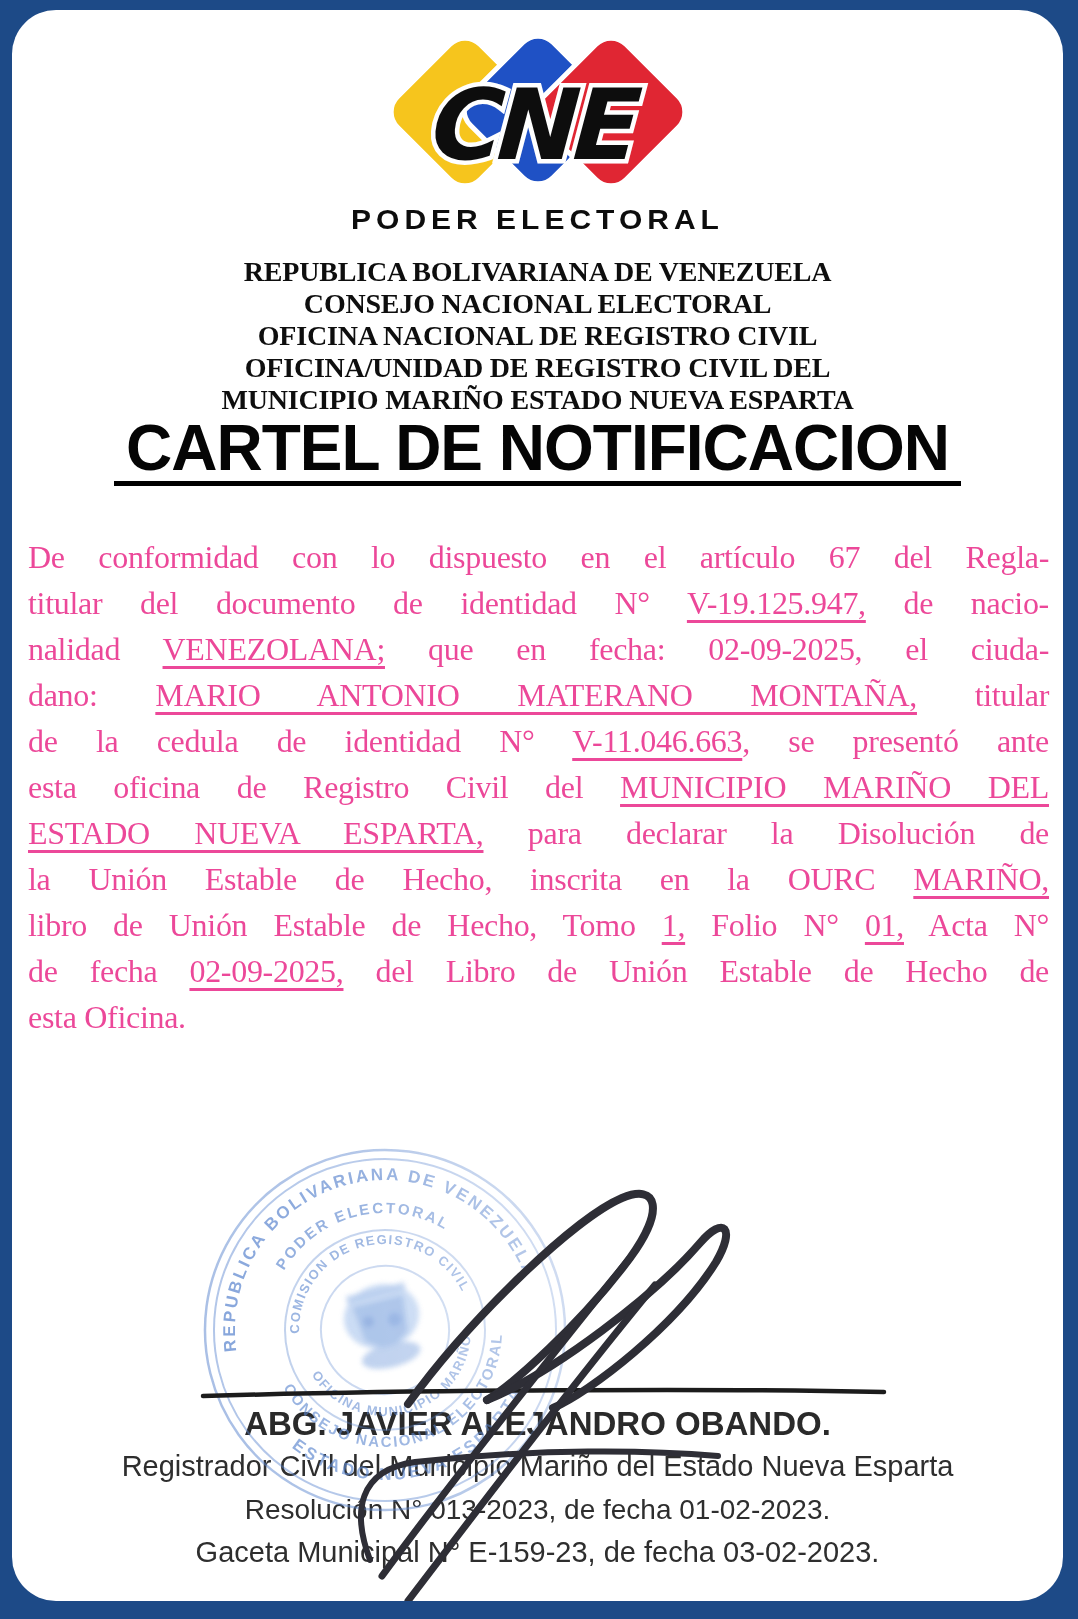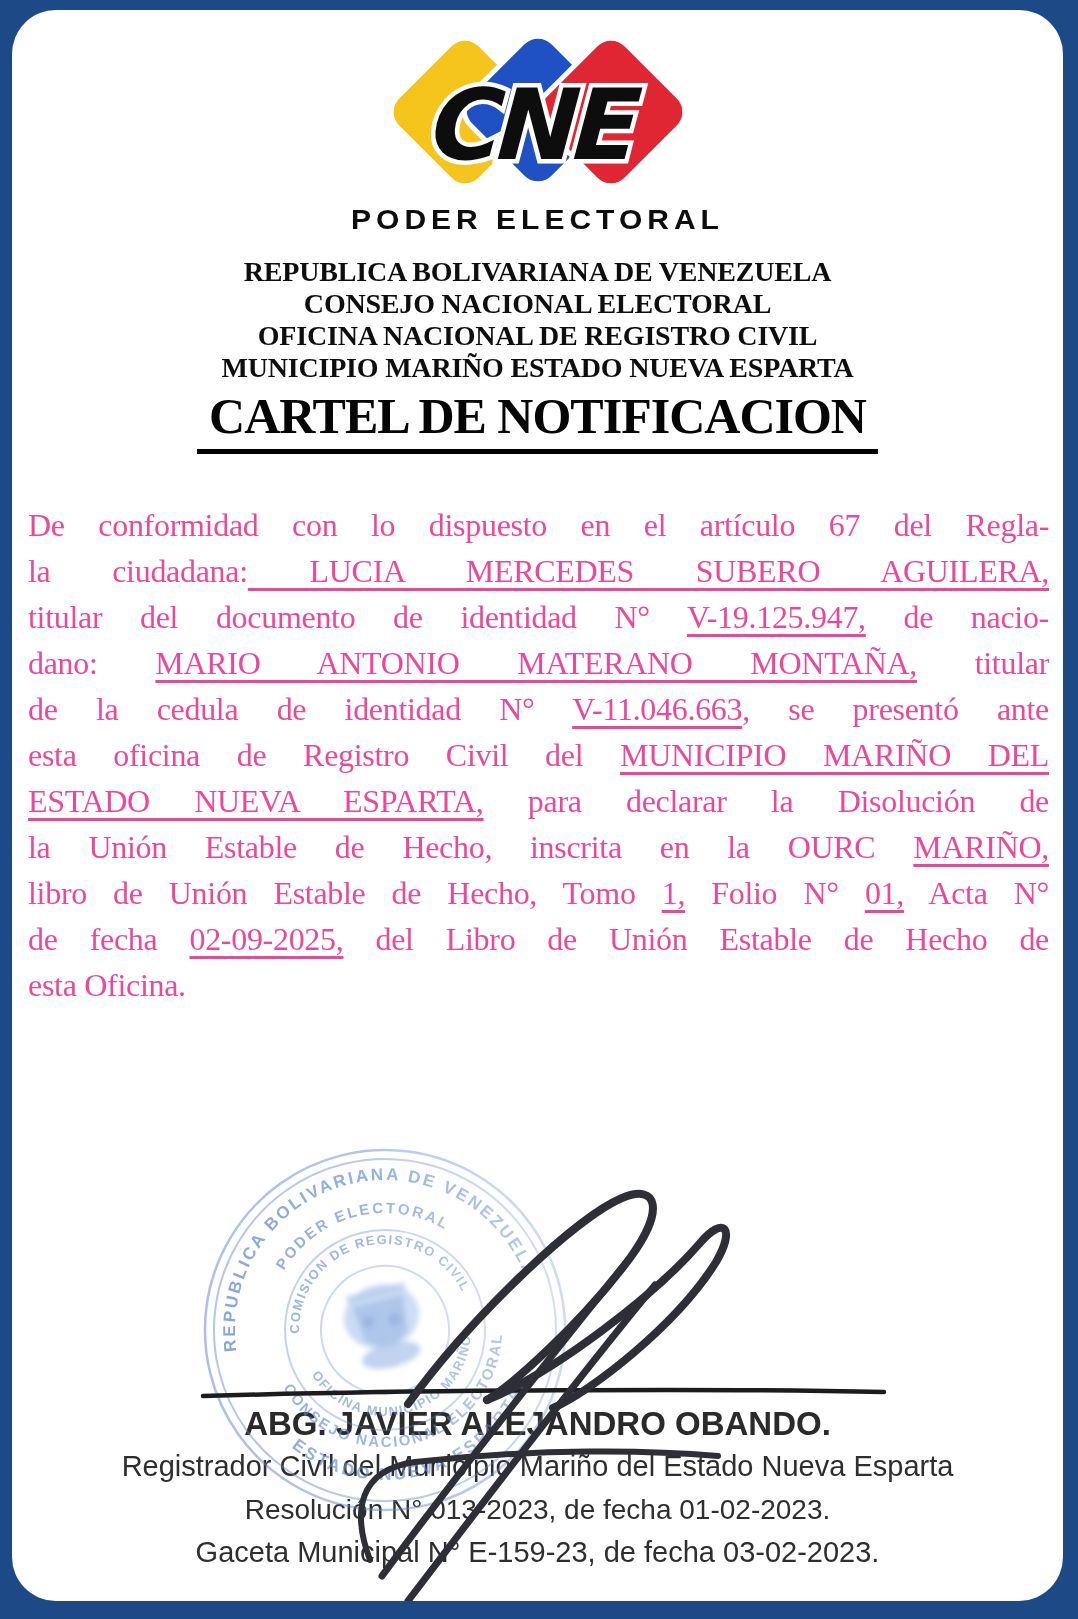--- a/index.html
+++ b/index.html
@@ -30,22 +30,22 @@
   }
   
   .gov-header{margin-top:20px;text-align:center;}
   .gov-line{
     font-family:"Liberation Serif",serif;font-weight:bold;
     font-size:28px;line-height:32px;color:#0e0e0e;letter-spacing:-0.2px;
   }
   .doc-title-row{text-align:center;margin-top:6px;}
   .doc-title{
     display:inline-block;
-    font-family:Liberation Serif, serif;font-weight:bold;
-    font-size:50px;line-height:52px;letter-spacing:-1px;color:#050505;
+    font-family:Liberation Sans, sans-serif;font-weight:bold;
+    font-size:64px;line-height:52px;letter-spacing:-1px;color:#050505;
     border-bottom:5px solid #000;padding:0 12px 7px 12px;
   }
   
   .body-text{margin-top:48px;padding:0 14px 0 16px;}
   .bline{
     font-size:32px;line-height:46px;color:#ec4899;letter-spacing:-0.3px;
     text-align:justify;text-align-last:justify;white-space:normal;
   }
   .bline.nojust{text-align-last:left;}
   .u{text-decoration:underline;text-decoration-thickness:3px;text-underline-offset:6px;}
@@ -76,31 +76,32 @@
         <text x="150" y="95" text-anchor="middle" font-family="DejaVu Sans, sans-serif" font-weight="bold" font-style="oblique" font-size="98" letter-spacing="-6" fill="#0d0d0d" stroke="#ffffff" stroke-width="9" paint-order="stroke" transform="skewX(-4)">CNE</text>
       </svg>
     </div>
     <div class="tagline">PODER ELECTORAL</div>
   </div>
 
   <div class="gov-header">
       <div class="gov-line">REPUBLICA BOLIVARIANA DE VENEZUELA</div>
       <div class="gov-line">CONSEJO NACIONAL ELECTORAL</div>
       <div class="gov-line">OFICINA NACIONAL DE REGISTRO CIVIL</div>
+      <div class="gov-line">OFICINA/UNIDAD DE REGISTRO CIVIL DEL</div>
       <div class="gov-line">MUNICIPIO MARIÑO ESTADO NUEVA ESPARTA</div>
     </div>
 
   <div class="doc-title-row">
     <span class="doc-title">CARTEL DE NOTIFICACION</span>
   </div>
 
   <div class="body-text">
       <div class="bline"><span>De conformidad con lo dispuesto en el artículo 67 del Regla-</span></div>
-      <div class="bline"><span>la ciudadana:</span><span class="u"> LUCIA MERCEDES SUBERO AGUILERA,</span></div>
       <div class="bline"><span>titular del documento de identidad N° </span><span class="u">V-19.125.947,</span><span> de nacio-</span></div>
+      <div class="bline"><span>nalidad </span><span class="u">VENEZOLANA;</span><span> que en fecha: 02-09-2025, el ciuda-</span></div>
       <div class="bline"><span>dano: </span><span class="u">MARIO ANTONIO MATERANO MONTAÑA,</span><span> titular</span></div>
       <div class="bline"><span>de la cedula de identidad N° </span><span class="u">V-11.046.663</span><span>, se presentó ante</span></div>
       <div class="bline"><span>esta oficina de Registro Civil del </span><span class="u">MUNICIPIO MARIÑO DEL</span></div>
       <div class="bline"><span class="u">ESTADO NUEVA ESPARTA,</span><span> para declarar la Disolución de</span></div>
       <div class="bline"><span>la Unión Estable de Hecho, inscrita en la OURC </span><span class="u">MARIÑO,</span></div>
       <div class="bline"><span>libro de Unión Estable de Hecho, Tomo </span><span class="u">1,</span><span> Folio N° </span><span class="u">01,</span><span> Acta N°</span></div>
       <div class="bline"><span>de fecha </span><span class="u">02-09-2025,</span><span> del Libro de Unión Estable de Hecho de</span></div>
       <div class="bline nojust"><span>esta Oficina.</span></div>
     </div>
 

